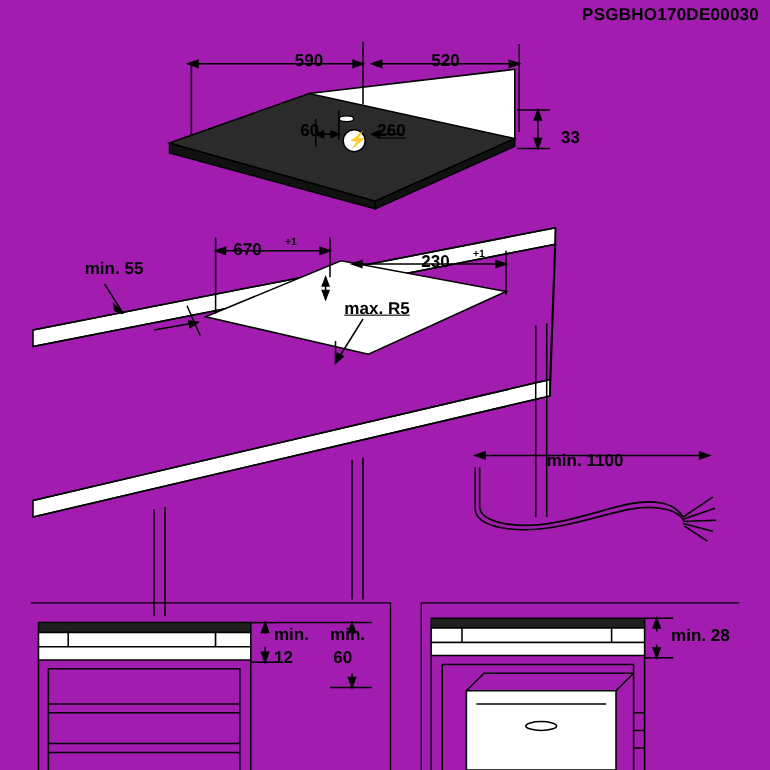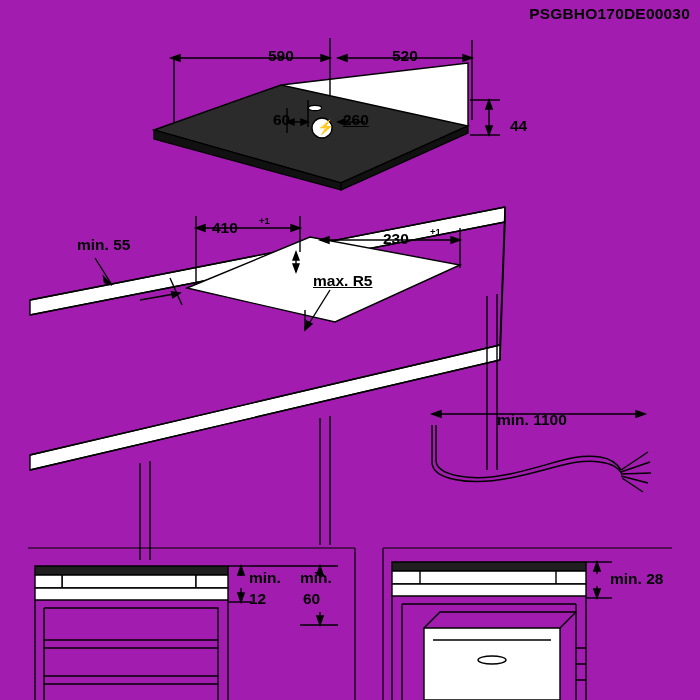--- a/index.html
+++ b/index.html
@@ -221,25 +221,25 @@
         <line x1="586" y1="598" x2="612" y2="598"></line>
       </g>
 
     </g>
   </svg>
 
   <div class="lbl big" style="left:232px; top:48px;margin-left:36px;">590</div>
   <div class="lbl big" style="left:392px; top:48px;text-align:center;">520</div>
   <div class="lbl big" style="left:273px; top:112px;">60</div>
   <div class="lbl big" style="left:343px; top:112px;text-decoration:underline;">260</div>
-  <div class="lbl big" style="left:510px; top:118px;">44</div>
+  <div class="lbl big" style="left:510px; top:118px;">33</div>
   <div class="lbl" style="left:317px; top:120px; font-size:14px;">⚡</div>
 
   <div class="lbl big" style="left:77px; top:237px;text-align:right;">min. 55</div>
-  <div class="lbl big" style="left:212px; top:220px;">410</div>
+  <div class="lbl big" style="left:212px; top:220px;">670</div>
   <div class="lbl sup" style="left:259px; top:216px;">+1</div>
   <div class="lbl big" style="left:383px; top:231px;">230</div>
   <div class="lbl sup" style="left:430px; top:227px;">+1</div>
   <div class="lbl big" style="left:313px; top:273px;text-decoration:underline;">max. R5</div>
 
   <div class="lbl big" style="left:497px; top:412px;">min. 1100</div>
 
   <div class="lbl big" style="left:249px; top:570px;">min.</div>
   <div class="lbl big" style="left:249px; top:591px;">12</div>
   <div class="lbl big" style="left:300px; top:570px;">min.</div>

